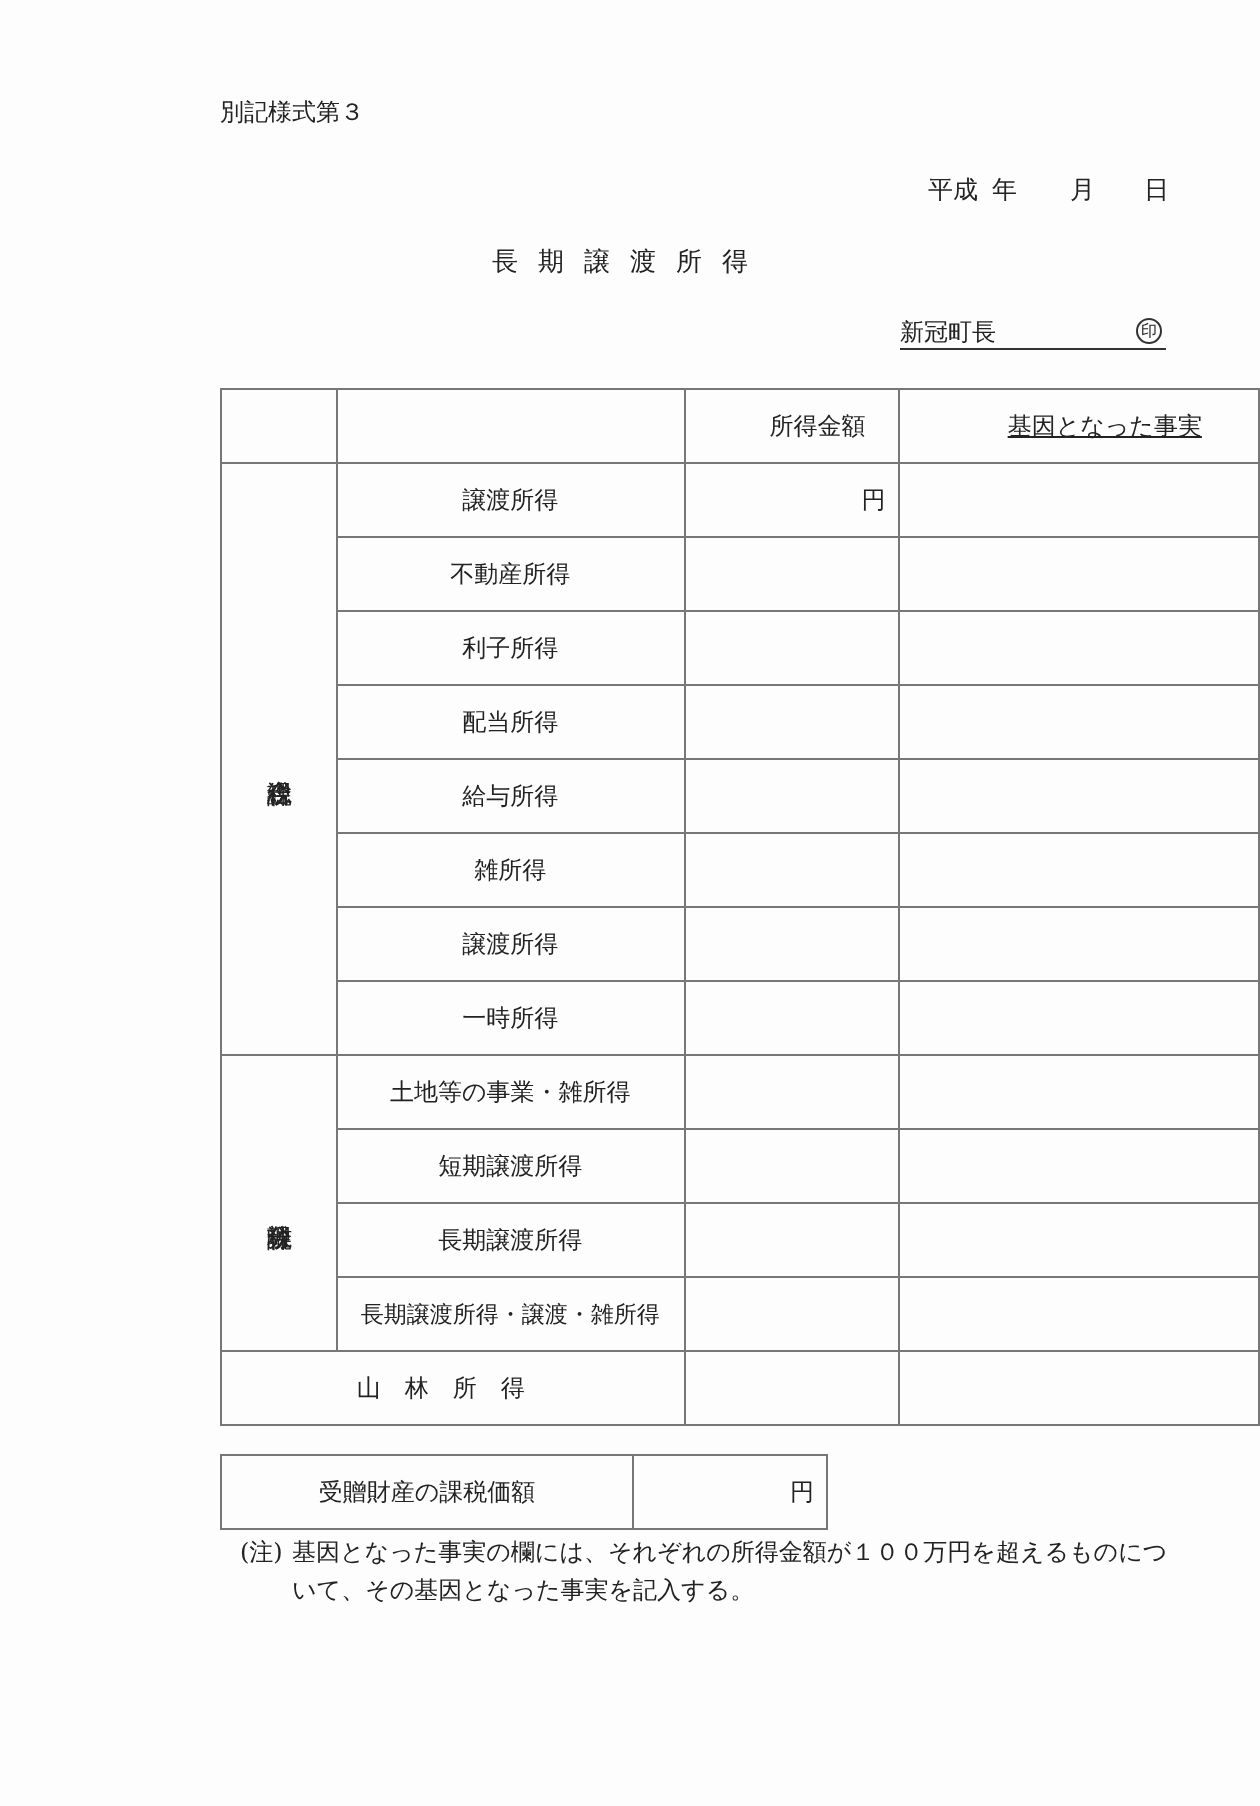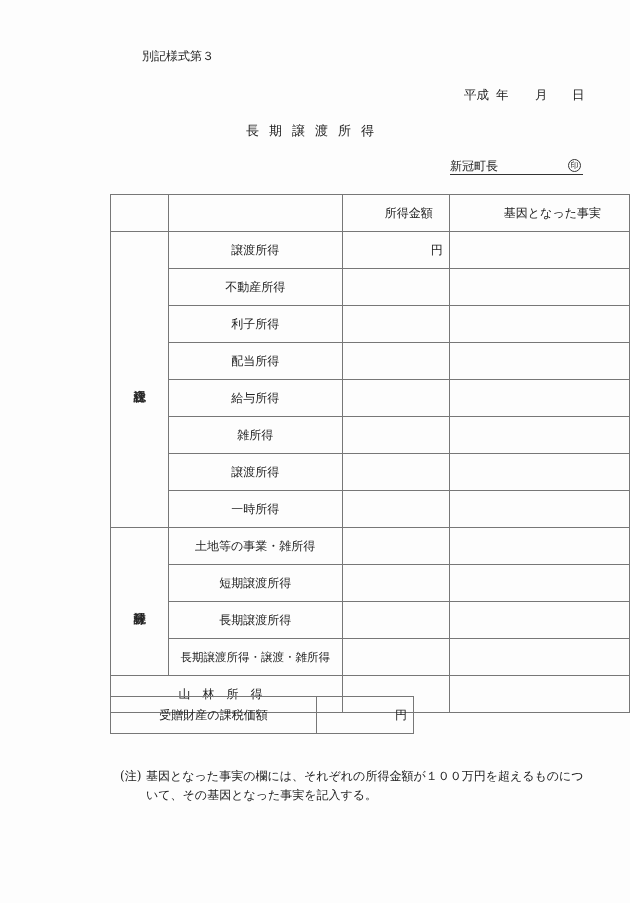--- a/index.html
+++ b/index.html
@@ -1,37 +1,37 @@
 <!DOCTYPE html>
 <html><head>
 <meta charset="utf-8">
 <style>
   html, body { margin:0; padding:0; background:#fdfdfd; }
   body { width:630px; height:903px; position:relative; overflow:hidden;
          font-family:"DejaVu Serif","Liberation Serif",serif; color:#222; }
   .abs { position:absolute; }
-  .form-id { left:110px; top:48px; font-size:12px;margin-left:32px; }
+  .form-id { left:110px; top:48px; font-size:12px; }
   .date { top:87px; font-size:12.5px; }
   .title { left:0; width:630px; top:122px; text-align:center; font-size:13px; letter-spacing:10px; }
   .addressee { left:450px; top:158px; width:133px; height:16px; border-bottom:1px solid #333; font-size:12px; }
   .addressee .seal { position:absolute; right:2px; top:1px; width:11px; height:11px; border:1px solid #333; border-radius:50%;
                      font-size:8px; line-height:11px; text-align:center; }
   table { border-collapse:collapse; position:absolute; font-size:12px; }
   td { border:1px solid #777; padding:0; text-align:center; vertical-align:middle; }
   .main { left:110px; top:194px; }
   .main td { height:36px; }
   .main tr.hdr td { height:36px;padding-left:26px; }
   .c0 { width:35px; }
   .c1 { width:169px; }
   .c2 { width:90px; }
-  .c3 { width:174px; }
+  .c3 { width:174px;text-decoration:underline; }
   .vert { writing-mode:vertical-rl; text-orientation:upright; font-size:12.5px; letter-spacing:0; margin:0 auto; }
   .yen { text-align:right; padding-right:6px; }
   .spaced { letter-spacing:12px; }
-  .gift { left:110px; top:696px; }
+  .gift { left:110px; top:727px; }
   .gift td { height:36px; }
   .note { left:120px; top:767px; width:470px; font-size:12px; line-height:19px; }
   .note .lbl { position:absolute; left:0; top:0; }
   .note .txt { margin-left:26px; display:block; }
 </style>
 </head>
 <body>
 
 <div class="abs form-id">別記様式第３</div>
 

